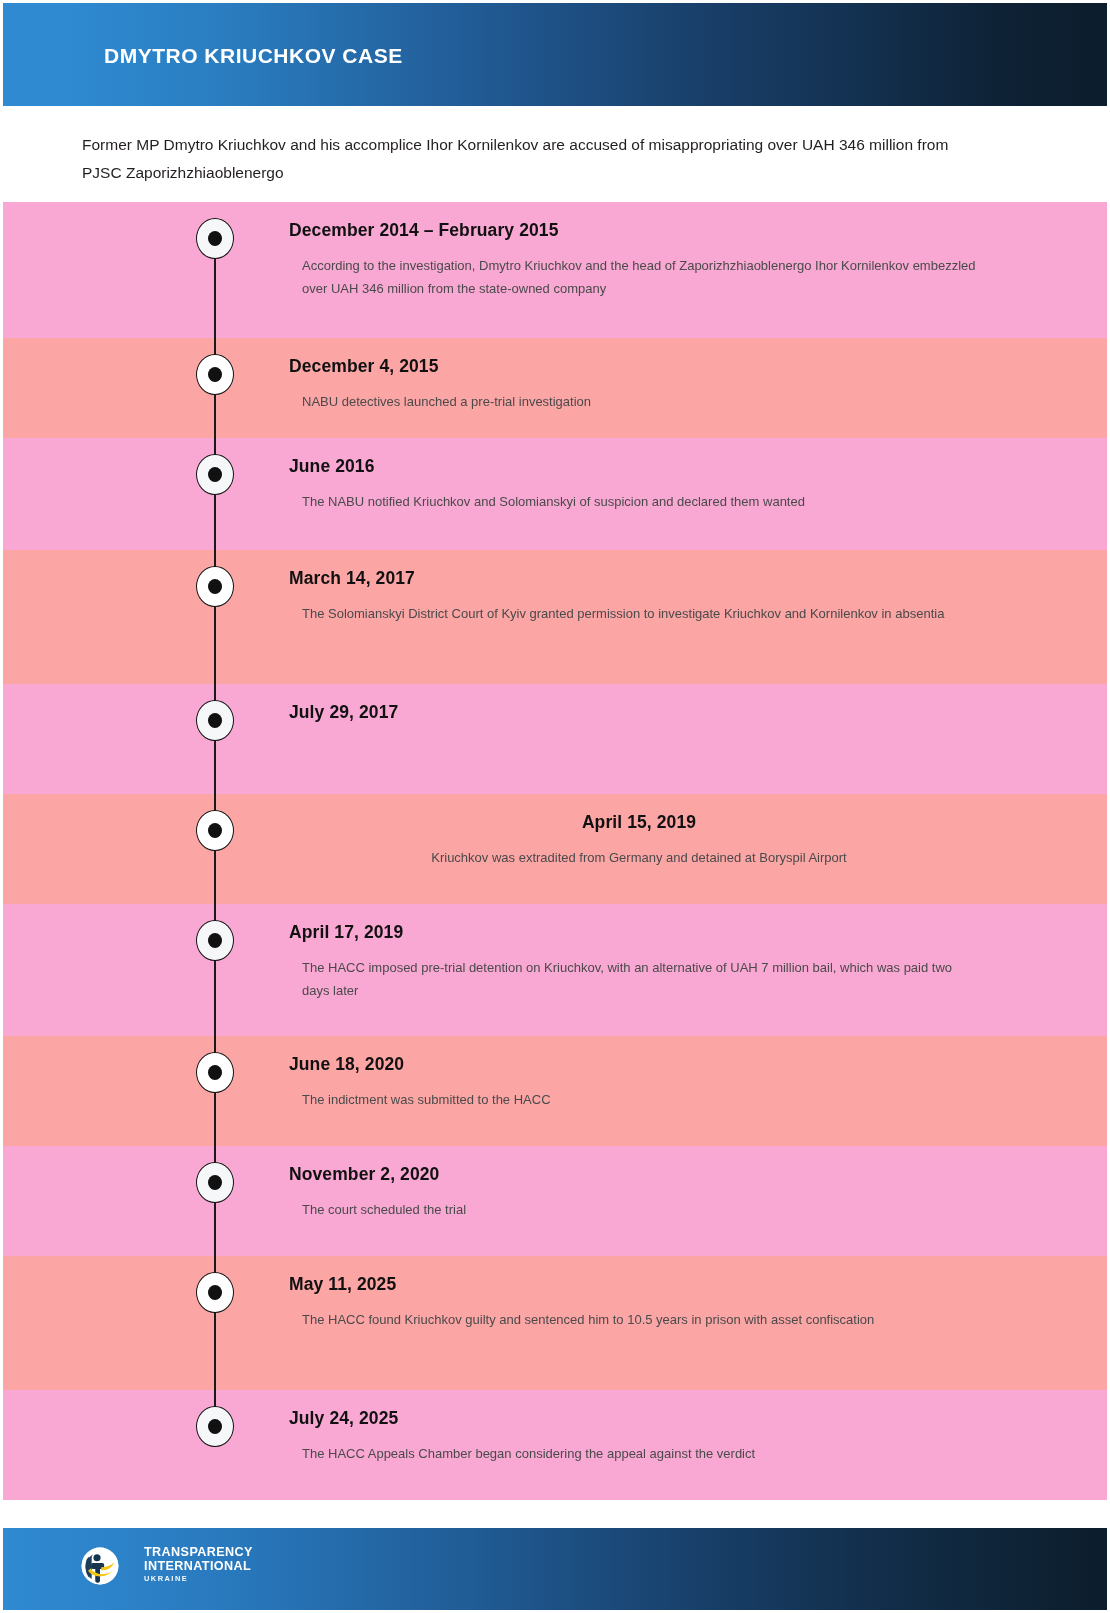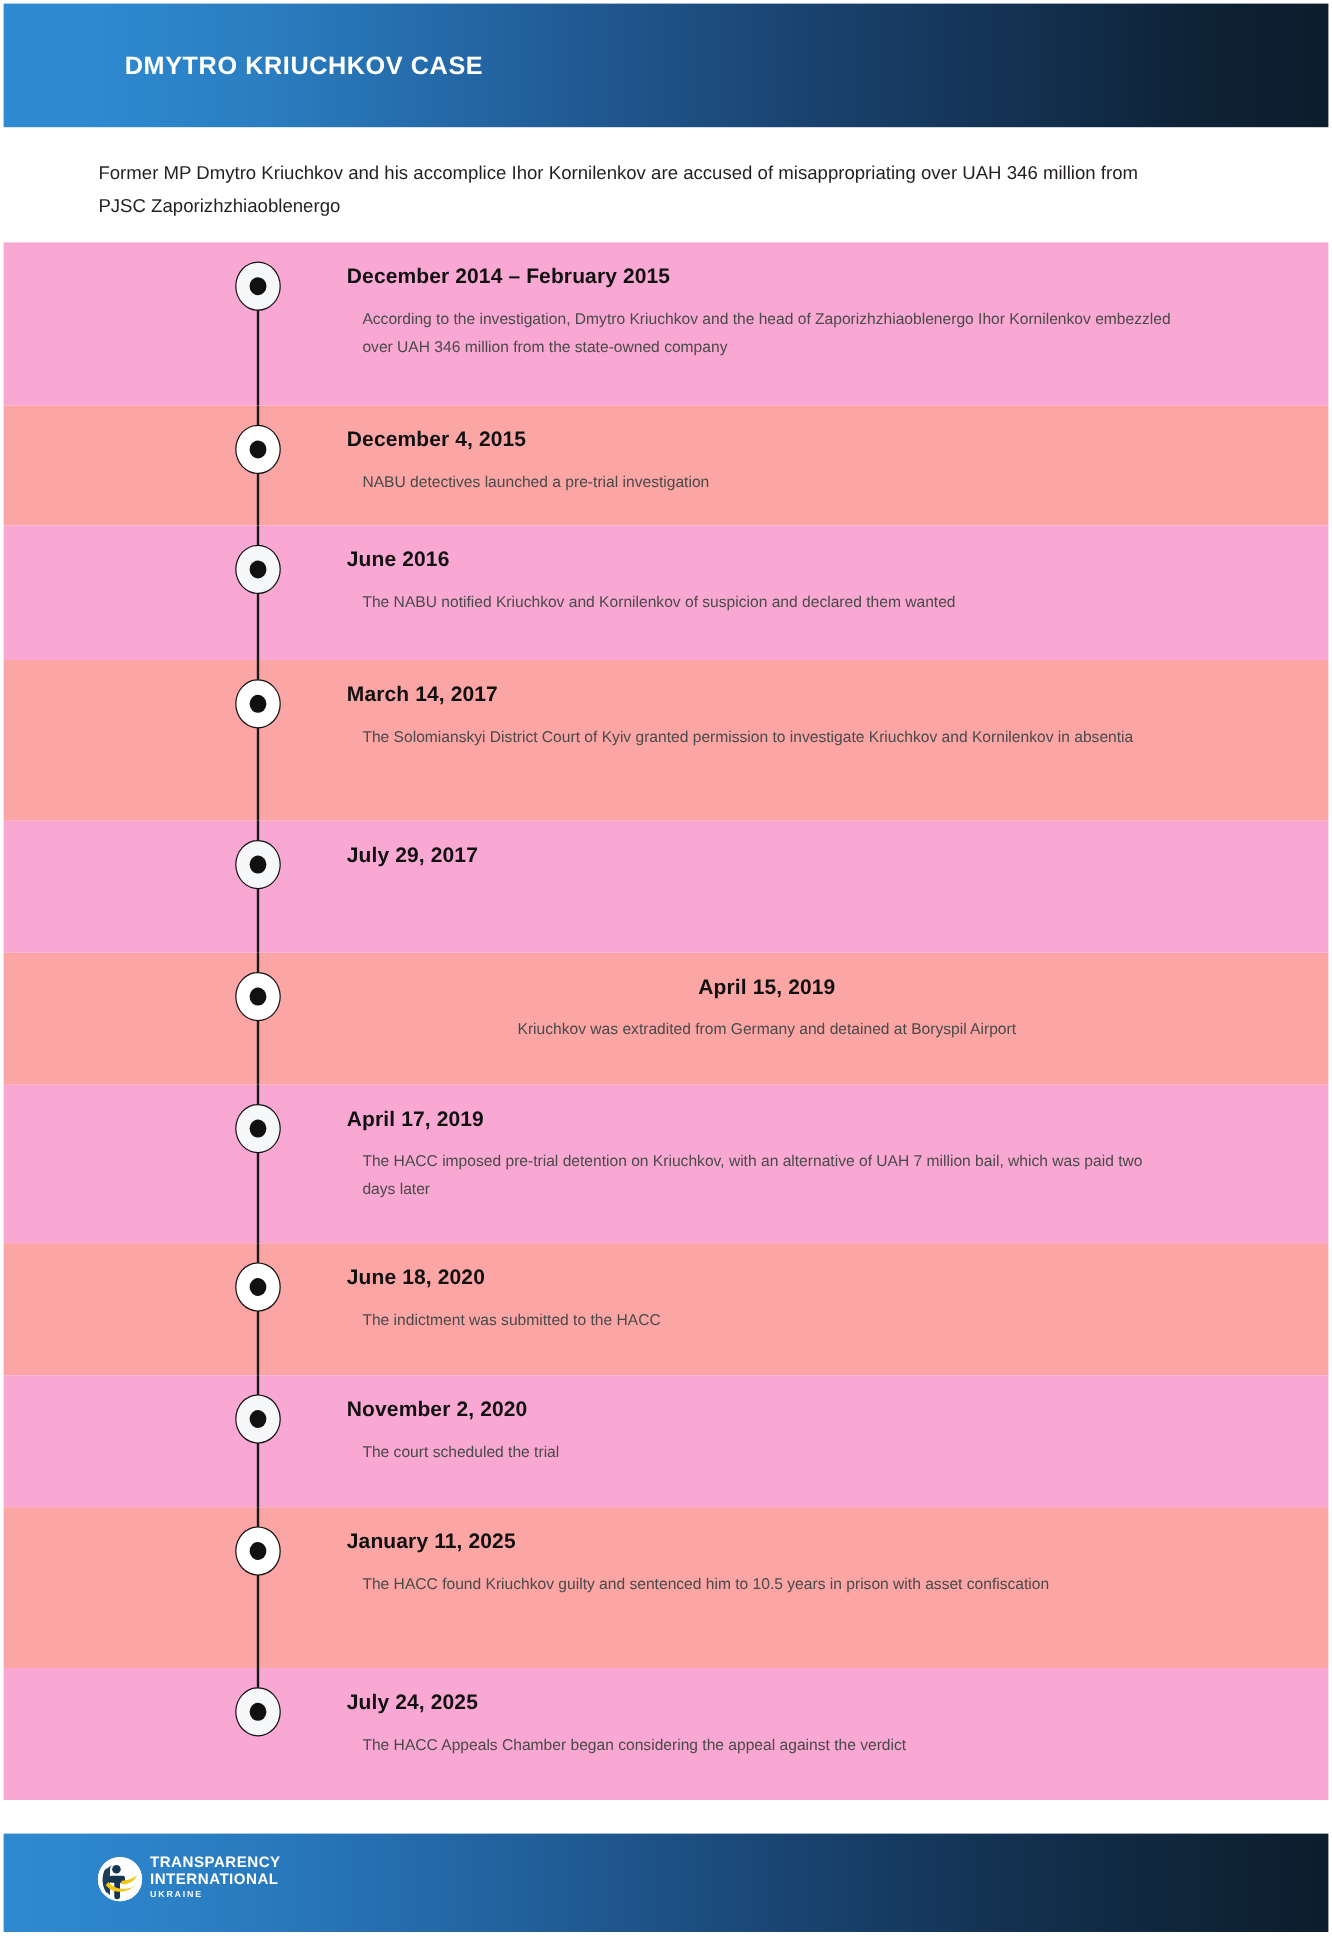--- a/index.html
+++ b/index.html
@@ -147,21 +147,21 @@
     width: 1104px;
     height: 82px;
     background: linear-gradient(90deg, #2f8ad1 0%, #2d83c9 10%, #2877bb 22%, #215f9a 40%, #194370 60%, #133150 76%, #0f2539 90%, #0c1d2c 100%);
   }
   .logo {
     position: absolute;
     left: 78px;
     top: 18px;
     display: flex;
     align-items: center;
-    gap: 6px;
+    gap: 25px;
   }
   .logo-mark {
     width: 38px;
     height: 38px;
     flex: 0 0 auto;
   }
   .logo-words {
     display: flex;
     flex-direction: column;
     justify-content: center;
@@ -218,21 +218,21 @@
         </div>
       </div>
       <div class="row alt" style="height: 112px;">
         <div class="spine"></div>
         <div class="marker">
           <div class="ring" style="background: rgb(246, 247, 249);"></div>
           <div class="dot"></div>
         </div>
         <div class="content">
           <div class="ev-date">June 2016</div>
-          <div class="ev-desc">The NABU notified Kriuchkov and Kornilenkov of suspicion and declared them wanted</div>
+          <div class="ev-desc">The NABU notified Kriuchkov and Solomianskyi of suspicion and declared them wanted</div>
         </div>
       </div>
       <div class="row" style="height: 134px;">
         <div class="spine"></div>
         <div class="marker">
           <div class="ring" style="background: rgb(255, 255, 255);"></div>
           <div class="dot"></div>
         </div>
         <div class="content">
           <div class="ev-date">March 14, 2017</div>
@@ -293,21 +293,21 @@
           <div class="ev-desc">The court scheduled the trial</div>
         </div>
       </div>
       <div class="row" style="height: 134px;">
         <div class="spine"></div>
         <div class="marker">
           <div class="ring" style="background: rgb(255, 255, 255);"></div>
           <div class="dot"></div>
         </div>
         <div class="content">
-          <div class="ev-date">January 11, 2025</div>
+          <div class="ev-date">May 11, 2025</div>
           <div class="ev-desc">The HACC found Kriuchkov guilty and sentenced him to 10.5 years in prison with asset confiscation</div>
         </div>
       </div>
       <div class="row alt last" style="height: 110px;">
         <div class="spine"></div>
         <div class="marker">
           <div class="ring" style="background: rgb(246, 247, 249);"></div>
           <div class="dot"></div>
         </div>
         <div class="content">

